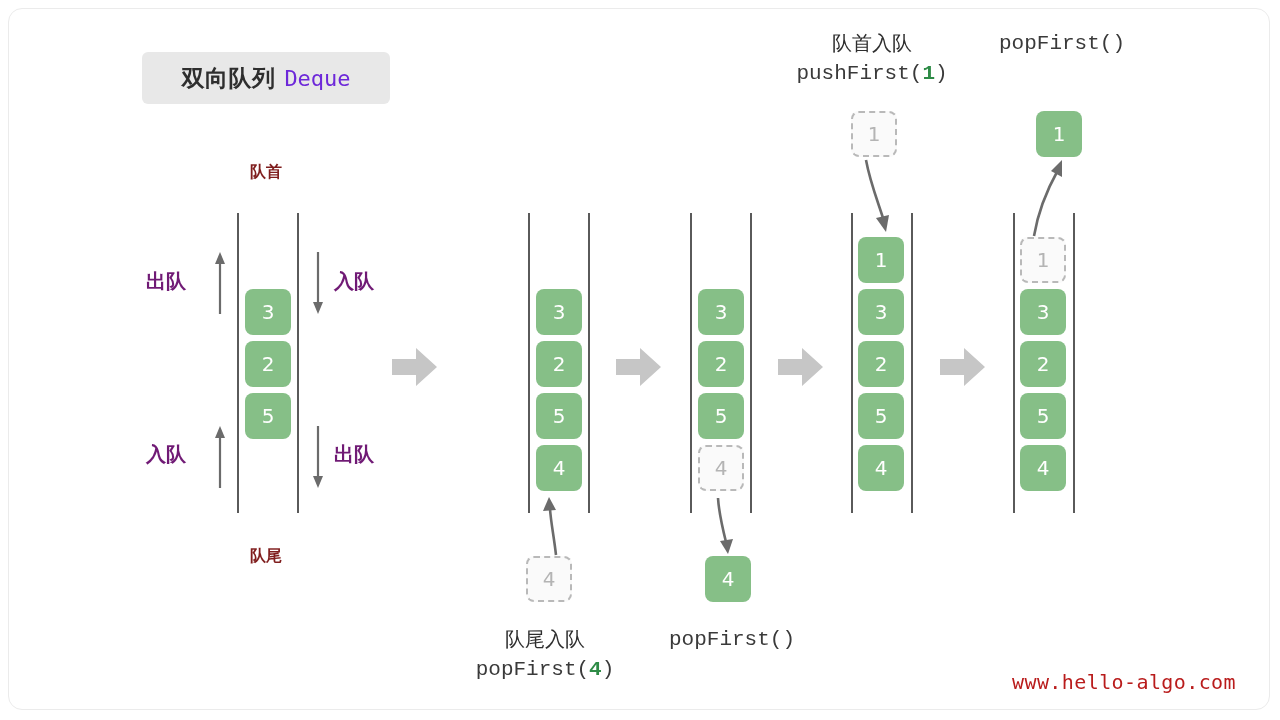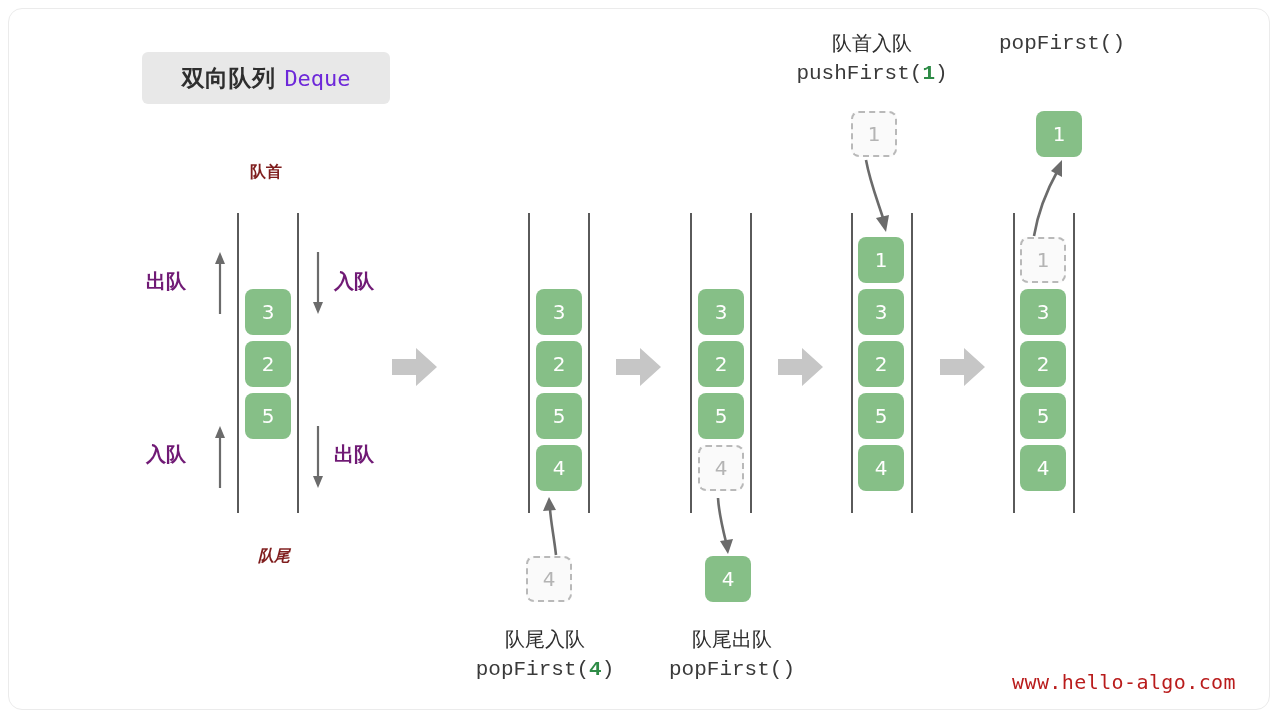--- a/index.html
+++ b/index.html
@@ -128,21 +128,21 @@
 
 <div id="canvas">
   <div class="card"></div>
 
   <div class="abs title-badge">
     <span class="title-cn">双向队列</span>
     <span class="title-en">Deque</span>
   </div>
 
   <div class="abs endpoint-label" style="left:218px; top:162px; width:96px;">队首</div>
-  <div class="abs endpoint-label" style="left:226px; top:546px; width:96px;font-style:italic;">队尾</div>
+  <div class="abs endpoint-label" style="left:218px; top:546px; width:96px;">队尾</div>
 
   <div class="abs rail" style="left:237px; top:213px; height:300px;"></div>
   <div class="abs rail" style="left:297px; top:213px; height:300px;"></div>
 
   <div class="abs" id="col-1" style="left:245px; top:289px;">
       <div class="cell" style="position: absolute; left: 0px; top: 0px;">3</div>
       <div class="cell" style="position: absolute; left: 0px; top: 52px;">2</div>
       <div class="cell" style="position: absolute; left: 0px; top: 104px;">5</div>
     </div>
 
@@ -207,21 +207,20 @@
       <div class="cell ghost" style="position: absolute; left: 0px; top: 156px;">4</div>
     </div>
 
   <svg class="abs" style="left:710px; top:498px;" width="30" height="58">
     <path d="M 8,0 C 9,16 13,32 16,44" stroke="#6b6b6b" stroke-width="2.6" fill="none"></path>
     <polygon points="18,56 10,43 23,41" fill="#6b6b6b"></polygon>
   </svg>
   <div class="abs cell" style="left:705px; top:556px;">4</div>
 
   <div class="abs op-caption" style="left:632px; top:624px; width:200px;">
-    <div class="op-cn">队尾出队</div>
     <div class="op-code"><span>popFirst(</span><span class="arg"></span><span>)</span></div>
   </div>
 
   <svg class="abs" style="left:778px; top:348px;" width="46" height="40">
     <polygon points="0,11 24,11 24,0 45,19 24,38 24,27 0,27" fill="#c6c6c6"></polygon>
   </svg>
 
   <div class="abs op-caption" style="left:772px; top:28px; width:200px;">
     <div class="op-cn">队首入队</div>
     <div class="op-code"><span>pushFirst(</span><span class="arg">1</span><span>)</span></div>

